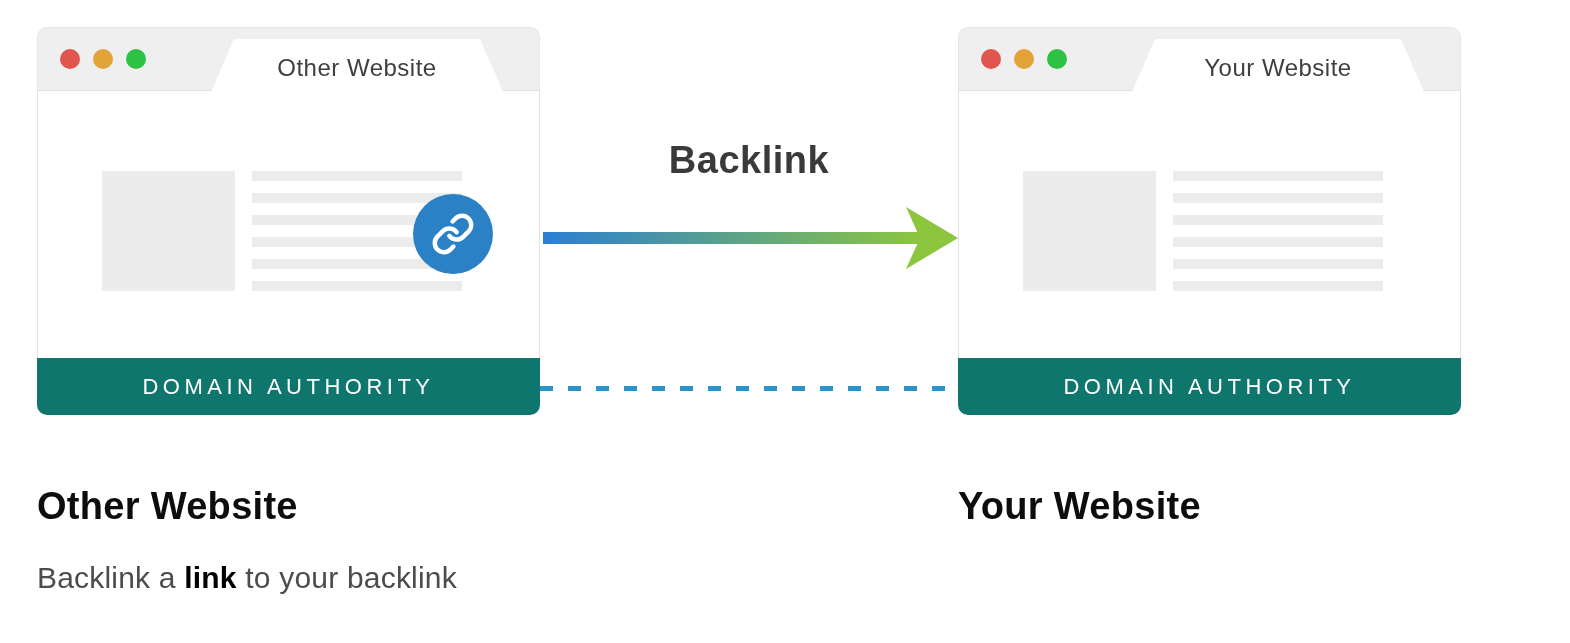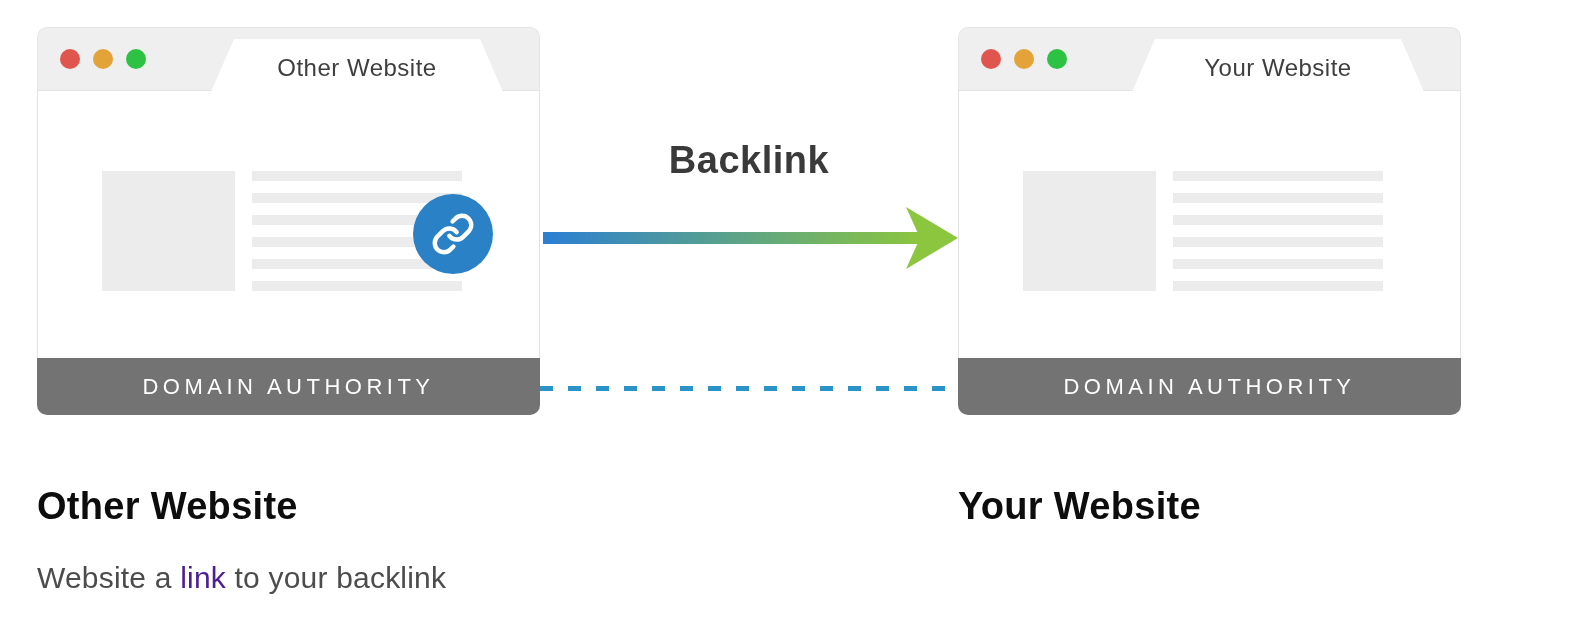--- a/index.html
+++ b/index.html
@@ -22,21 +22,21 @@
   .tab span { font-size:24px; color:#3f3f3f; letter-spacing:0.5px; padding-top:4px; }
   .b-content { position:absolute; top:63px; left:0; right:0; height:268px; background:#ffffff;
                border:1px solid #e2e2e2; border-bottom:none; }
   .ph-square { position:absolute; left:64px; top:80px; width:133px; height:120px; background:#ececec; }
   .ph-lines  { position:absolute; left:214px; top:80px; width:210px; }
   .ph-lines span { display:block; height:10px; background:#ececec; margin-bottom:12px; }
   .ph-lines span:last-child { margin-bottom:0; }
   .link-badge { position:absolute; left:375px; top:103px; width:80px; height:80px;
                 border-radius:50%; background:#2a81c6; display:flex;
                 align-items:center; justify-content:center; z-index:3; }
-  .b-footer { position:absolute; top:331px; left:0; right:0; height:57px; background:#737373;
+  .b-footer { position:absolute; top:331px; left:0; right:0; height:57px; background:#0f766e;
               border-radius:0 0 10px 10px; display:flex; align-items:center; justify-content:center;
               color:#ffffff; font-size:22px; letter-spacing:4.5px; }
 
   
   .backlink-label { position:absolute; left:540px; top:139px; width:418px; text-align:center;
                     font-size:38px; font-weight:700; color:#3a3a3a; letter-spacing:0.5px; }
   .arrow-svg { position:absolute; left:543px; top:205px; }
   .dash-line { position:absolute; left:540px; top:386px; width:418px; height:5px;
                background:repeating-linear-gradient(to right, #2a94c8 0 13px, transparent 13px 28px); }
 
@@ -121,17 +121,17 @@
           <span></span>
           <span></span>
       </div>
     </div>
     <div class="b-footer">
       <span>DOMAIN AUTHORITY</span>
     </div>
   </div>
 
   <div class="cap-title cap-left">Other Website</div>
-  <div class="cap-body cap-left"><span>Website a </span><span class="hl" style="color: #4c1d95;">link</span><span> to your backlink</span></div>
+  <div class="cap-body cap-left"><span>Backlink a </span><span class="hl" style="color: #000000; font-weight: bold;">link</span><span> to your backlink</span></div>
 
   <div class="cap-title cap-right">Your Website</div>
 
 </div>
 
 </body></html>

